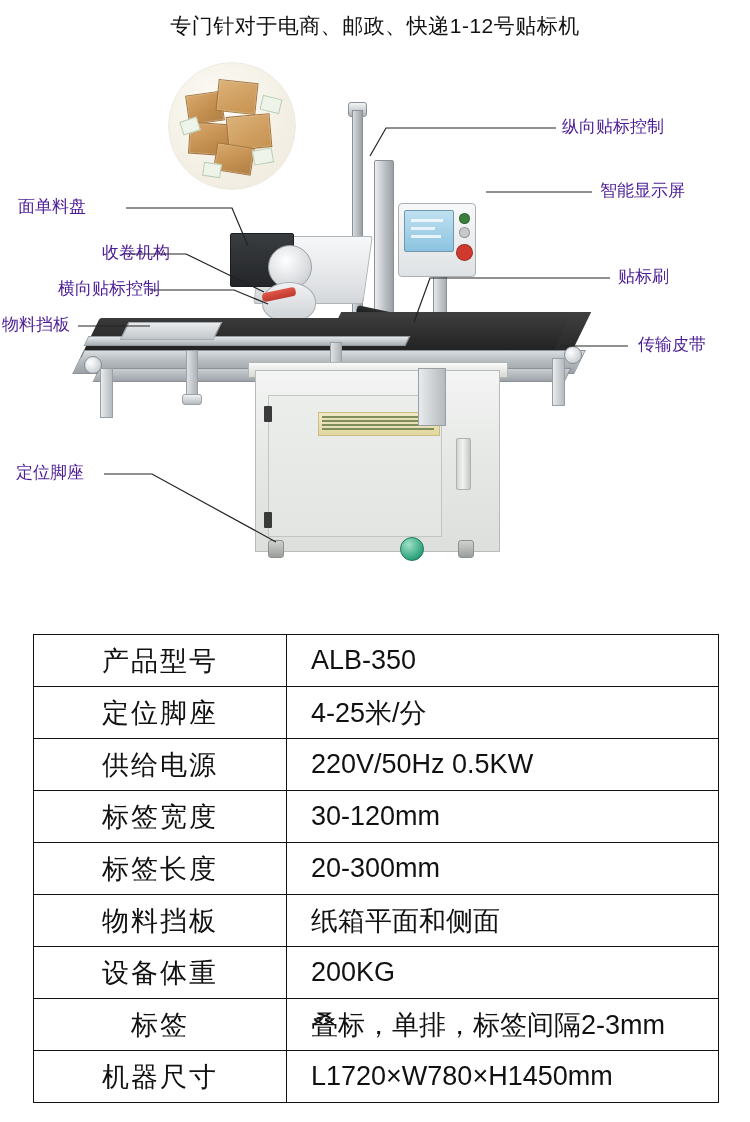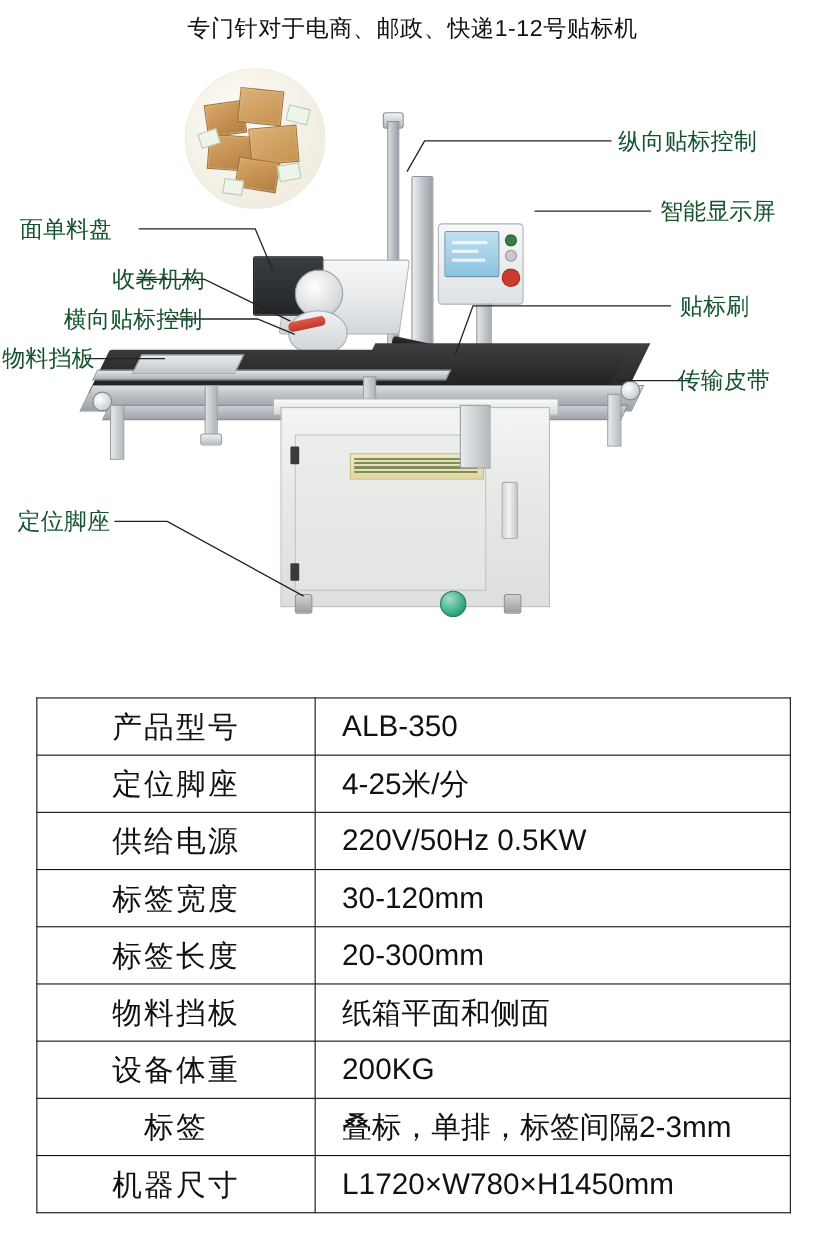--- a/index.html
+++ b/index.html
@@ -33,22 +33,22 @@
   .diagram {
     position: absolute;
     top: 50px;
     left: 0;
     width: 750px;
     height: 560px;
   }
 
   .callout-label {
     position: absolute;
-    font-size: 21px;
-    color: #14532d;
+    font-size: 17px;
+    color: #4c1d95;
     white-space: nowrap;
     line-height: 1;
   }
 
   
   .inset-photo {
     position: absolute;
     left: 168px;
     top: 12px;
     width: 126px;
@@ -485,21 +485,21 @@
     </g>
   </svg>
 
   <div class="callout-label" style="left:562px; top:68px;">纵向贴标控制</div>
   <div class="callout-label" style="left:600px; top:132px;">智能显示屏</div>
   <div class="callout-label" style="left:18px;  top:148px;">面单料盘</div>
   <div class="callout-label" style="left:74px;  top:194px;padding-left:28px;">收卷机构</div>
   <div class="callout-label" style="left:58px;  top:230px;">横向贴标控制</div>
   <div class="callout-label" style="left:618px; top:218px;">贴标刷</div>
   <div class="callout-label" style="left:2px;   top:266px;">物料挡板</div>
-  <div class="callout-label" style="left:616px; top:286px;">传输皮带</div>
+  <div class="callout-label" style="left:638px; top:286px;">传输皮带</div>
   <div class="callout-label" style="left:16px;  top:414px;">定位脚座</div>
 </div>
 
 <table class="spec-table">
   <tbody>
     <tr>
       <td class="key">产品型号</td>
       <td class="val">ALB-350</td>
     </tr>
     <tr>

